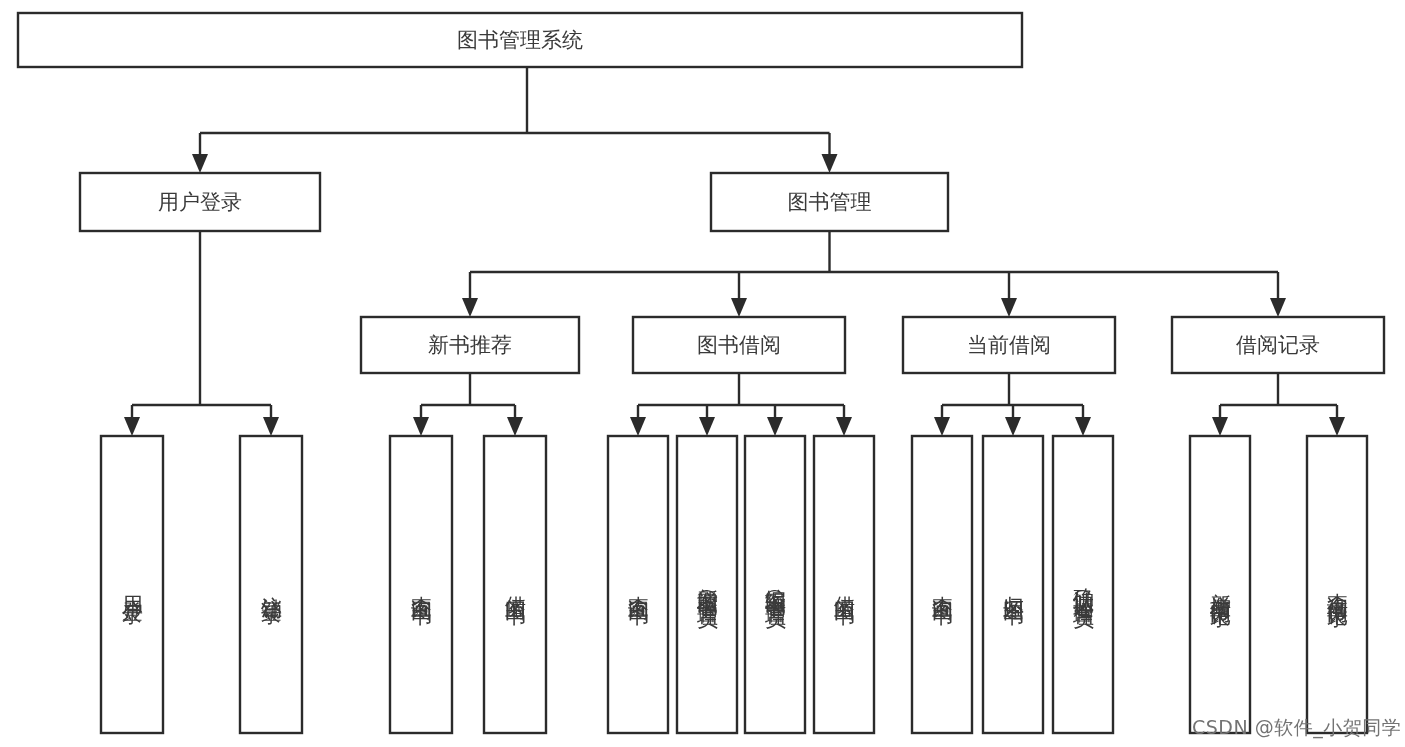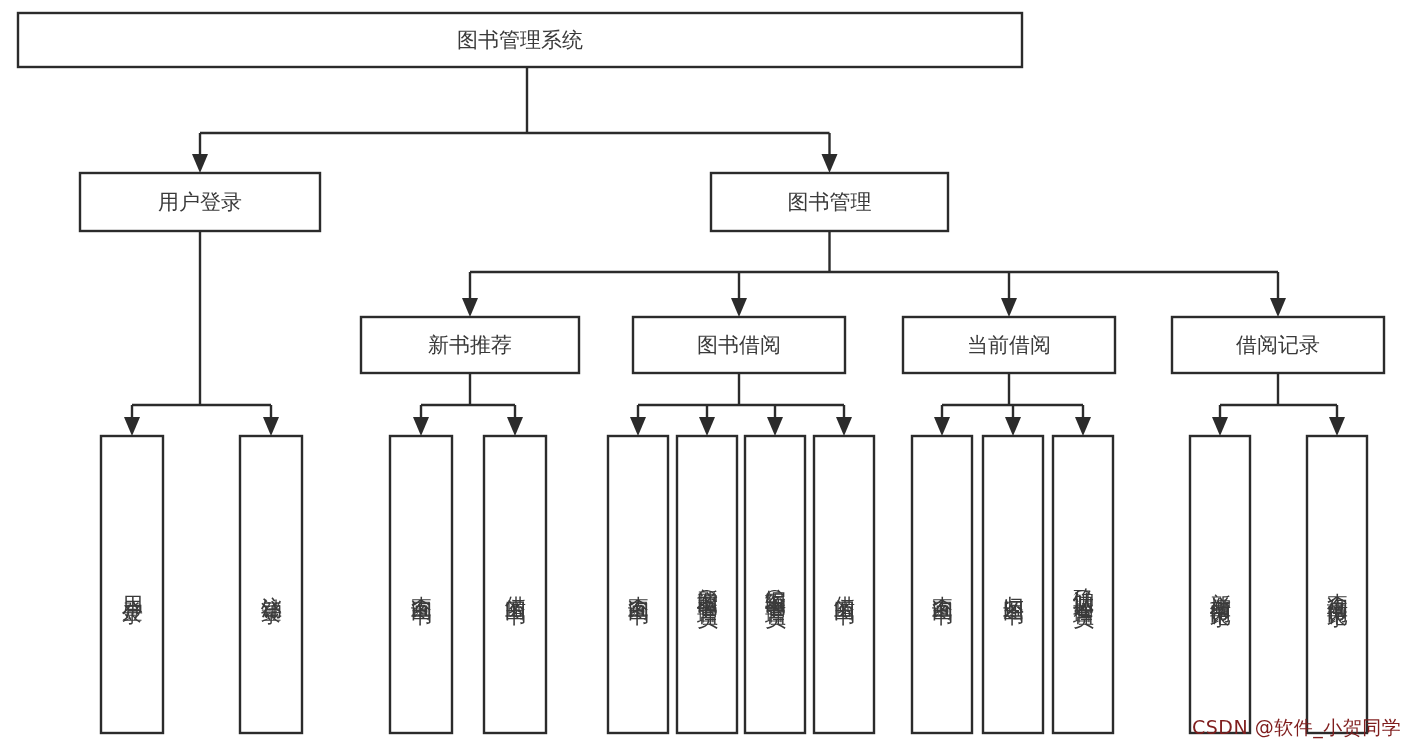--- a/index.html
+++ b/index.html
@@ -207,15 +207,15 @@
         <div class="node-label-v">确认归还（管理员）</div>
       </div>
       <div class="vlabel-wrap" style="left: 1190px; top: 436px; width: 60px; height: 297px;">
         <div class="node-label-v">新增借阅记录</div>
       </div>
       <div class="vlabel-wrap" style="left: 1307px; top: 436px; width: 60px; height: 297px;">
         <div class="node-label-v">查询借阅记录</div>
       </div>
     </div>
 
-  <div class="watermark" style="left: 1192px; top: 715px; color: #7f1d1d;">CSDN @软件_小贺同学</div>
+  <div class="watermark" style="left: 1192px; top: 715px; color: #737373;">CSDN @软件_小贺同学</div>
 
 </div>
 
 </body></html>

